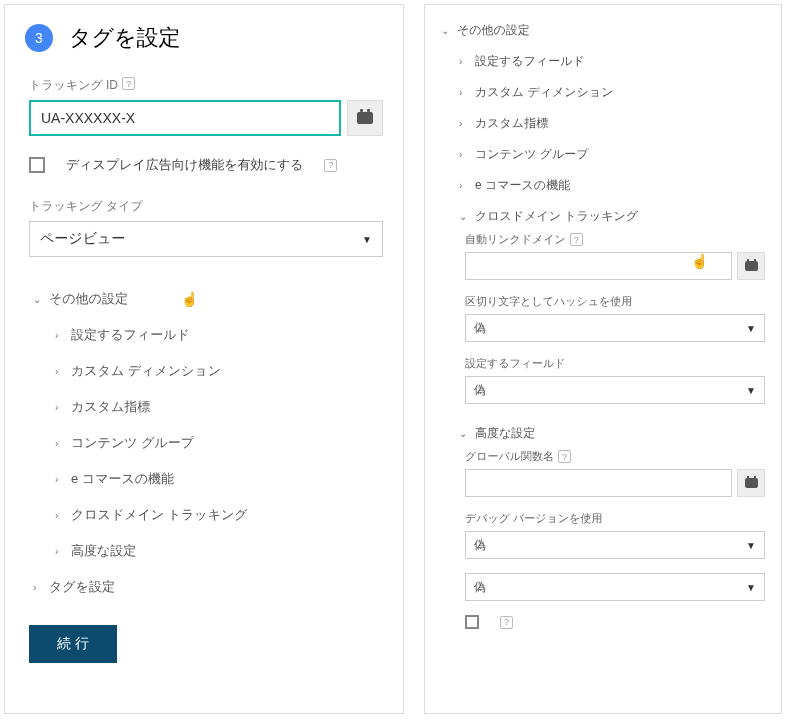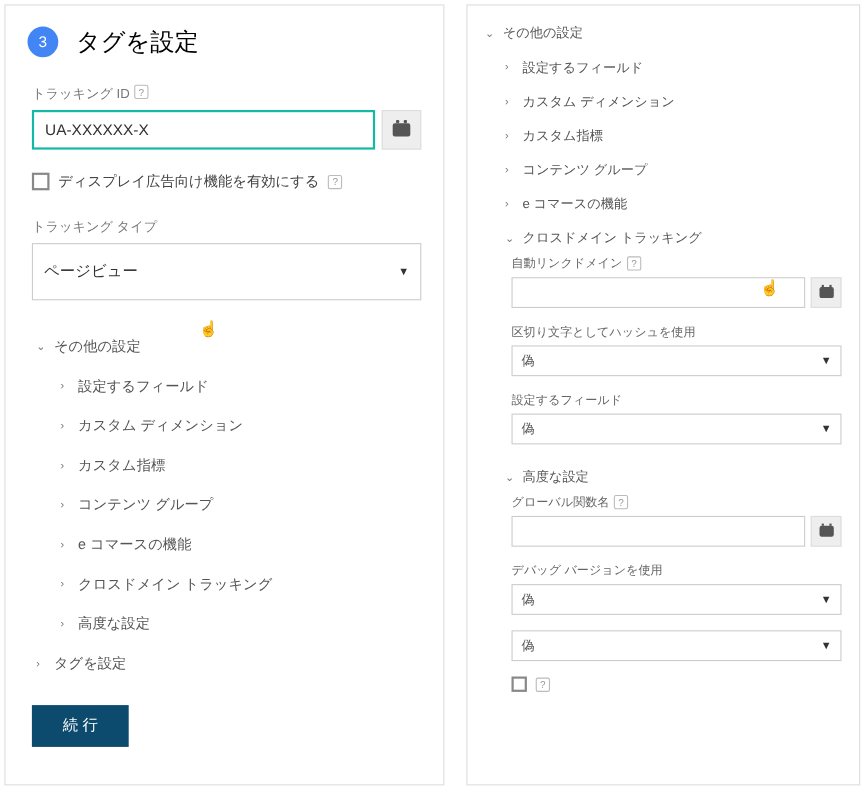--- a/index.html
+++ b/index.html
@@ -13,23 +13,23 @@
 .step-title { font-size: 22px; color: #000000; }
 .form-block { margin-left: 4px; }
 .label-row { font-size: 12px; color: #777; margin-bottom: 6px; display: flex; gap: 4px; margin-top: 24px; }
 .help { display: inline-flex; width: 13px; height: 13px; border: 1px solid #bbb; border-radius: 2px; font-size: 9px; color: #999; align-items: center; justify-content: center; }
 .input-row { display: flex; gap: 6px; align-items: stretch; margin-bottom: 20px; }
 .text-input { flex: 1; border: 2px solid #14b8a6; padding: 8px 10px; font-size: 14px; color: #333; height: 36px; }
 .icon-btn { width: 36px; height: 36px; background: #eee; border: 1px solid #ddd; display: flex; align-items: center; justify-content: center; cursor: pointer; }
 .brick { width: 16px; height: 12px; background: #555; border-radius: 2px; position: relative; }
 .brick::before { content: ''; position: absolute; top: -3px; left: 3px; width: 3px; height: 3px; background: #555; border-radius: 1px; }
 .brick::after { content: ''; position: absolute; top: -3px; right: 3px; width: 3px; height: 3px; background: #555; border-radius: 1px; }
-.checkbox-row { display: flex; align-items: center; gap: 8px; font-size: 13px; color: #444; margin-bottom: 24px; }
+.checkbox-row { display: flex; align-items: center; gap: 21px; font-size: 13px; color: #444; margin-bottom: 24px; }
 .checkbox { width: 16px; height: 16px; border: 2px solid #888; background: #fff; cursor: pointer; flex-shrink: 0; }
-.select { width: 100%; border: 1px solid #ccc; padding: 8px 10px; font-size: 14px; color: #333; height: 52px; background: #fff; position: relative; cursor: pointer; display: flex; align-items: center; justify-content: space-between; }
+.select { width: 100%; border: 1px solid #ccc; padding: 8px 10px; font-size: 14px; color: #333; height: 36px; background: #fff; position: relative; cursor: pointer; display: flex; align-items: center; justify-content: space-between; }
 .caret { font-size: 10px; color: #333; }
 .tree { margin-top: 24px; font-size: 13px; color: #555; }
 .tree-item { display: flex; align-items: center; gap: 6px; padding: 9px 0; cursor: pointer; }
 .tree-item.l1 { padding-left: 4px; }
 .tree-item.l2 { padding-left: 26px; }
 .chev { font-size: 10px; color: #777; width: 10px; display: inline-block; }
 .cursor-hand { position: absolute; font-size: 14px; pointer-events: none; }
 .primary-btn { background: #0c4a6e; color: #fff; border: none; padding: 10px 28px; font-size: 14px; cursor: pointer; margin-top: 20px; }
 .r-item { display: flex; align-items: center; gap: 6px; padding: 7px 0; cursor: pointer; }
 .r-item.l1 { padding-left: 0; }

